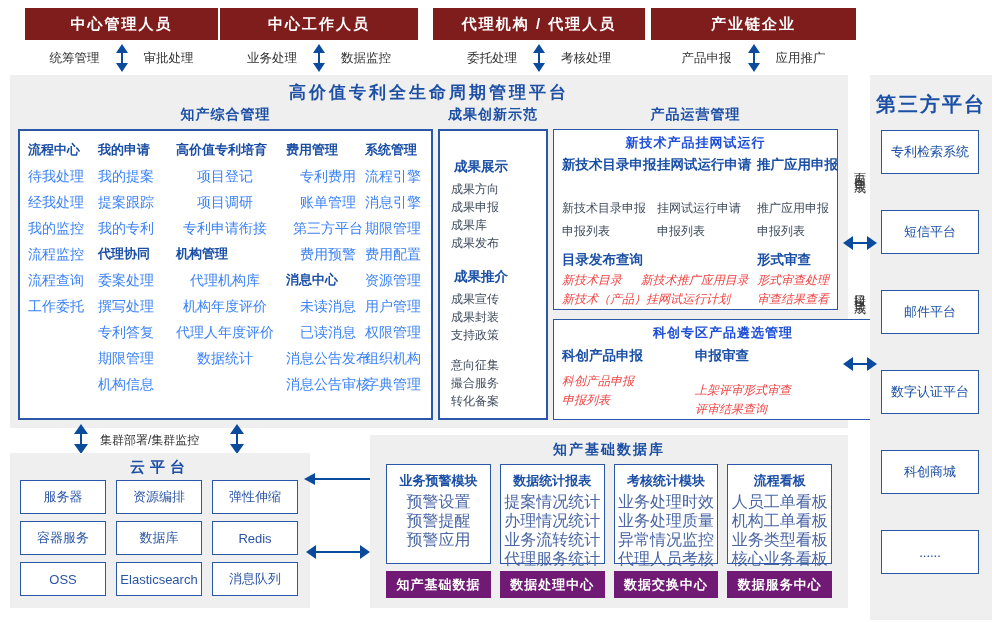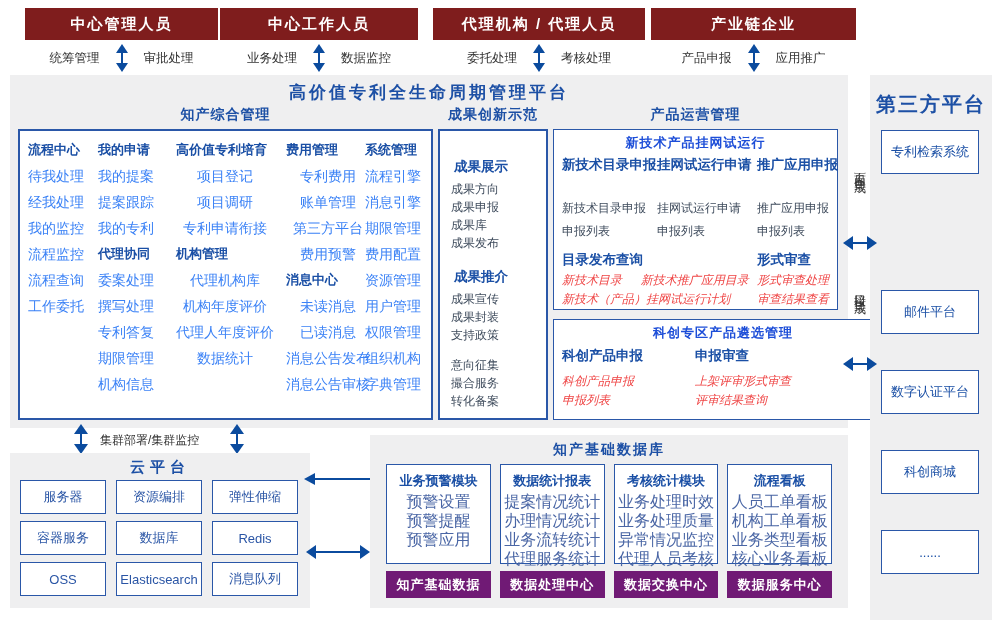--- a/index.html
+++ b/index.html
@@ -286,32 +286,33 @@
     <div class="po-cols" style="top:27px">
       <div class="po-col" style="width:133px">
         <div class="po-h" style="min-height:20px">科创产品申报</div>
         <div class="po-items" style="margin-top:5px">
             <div class="po-line">科创产品申报</div>
             <div class="po-line">申报列表</div>
           </div>
       </div>
       <div class="po-col" style="width:130px">
         <div class="po-h" style="min-height:20px">申报审查</div>
-        <div class="po-items" style="margin-top:5px">
+        <div class="po-items" style="margin-top:14px">
             <div class="po-line">上架评审形式审查</div>
             <div class="po-line">评审结果查询</div>
           </div>
       </div>
     </div>
   </div>
 </div>
 
 <div class="tp-panel">
   <div class="tp-title">第三方平台</div>
   <div class="tp-box" style="top:55px">专利检索系统</div>
+  <div class="tp-box" style="top:135px">短信平台</div>
   <div class="tp-box" style="top:215px">邮件平台</div>
   <div class="tp-box" style="top:295px">数字认证平台</div>
   <div class="tp-box" style="top:375px">科创商城</div>
   <div class="tp-box" style="top:455px">......</div>
 </div>
 
 <div class="vtext" style="left:851px;top:163px">页面集成</div>
 <svg class="abs" style="left:843px;top:236px" width="34" height="14" viewBox="0 0 34 14">
     <polygon points="0,7 10,0 10,14"></polygon>
     <rect x="8" y="6" width="18" height="2"></rect>

